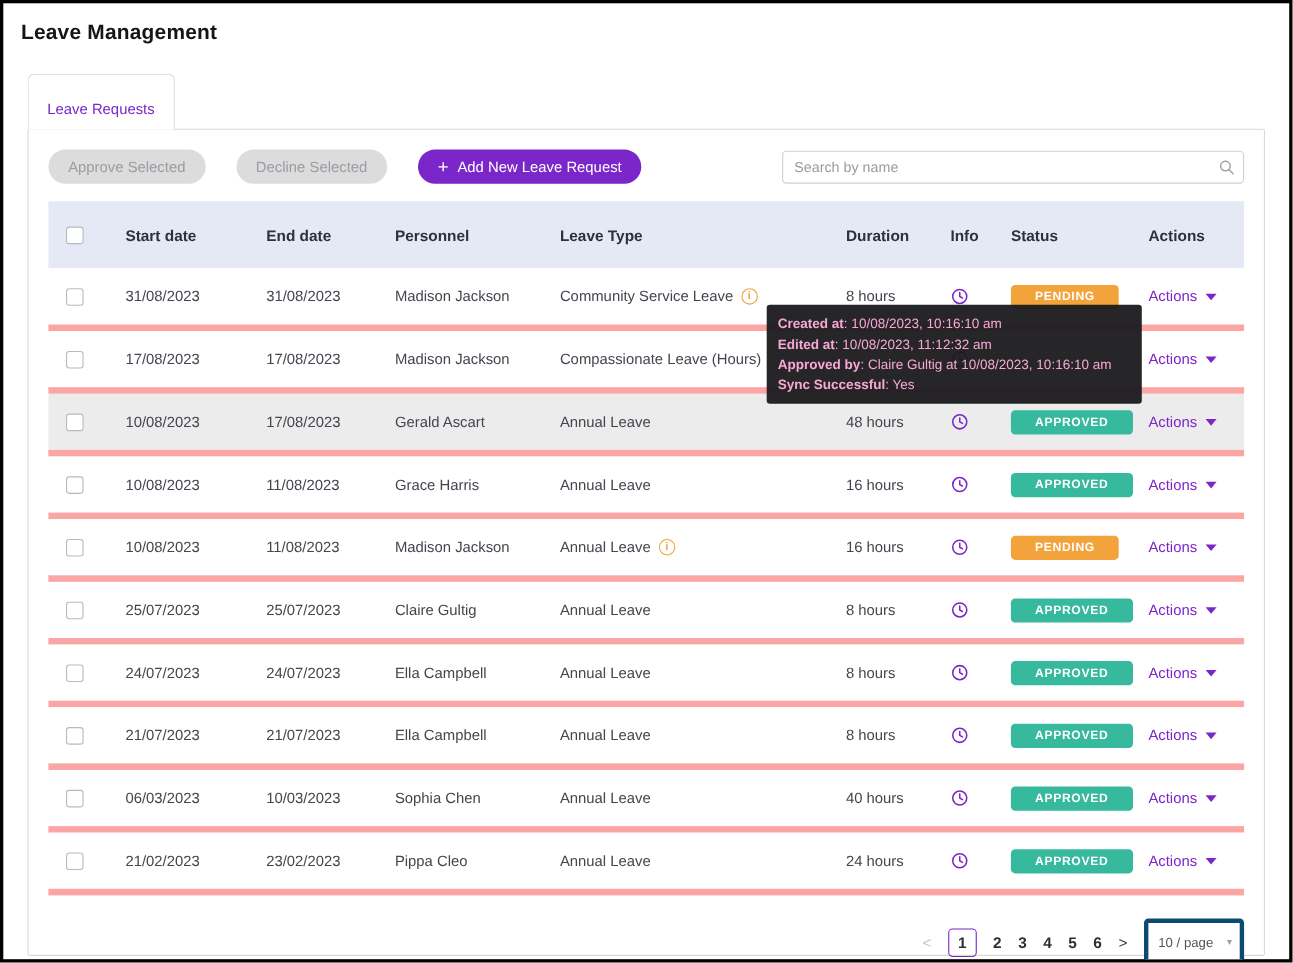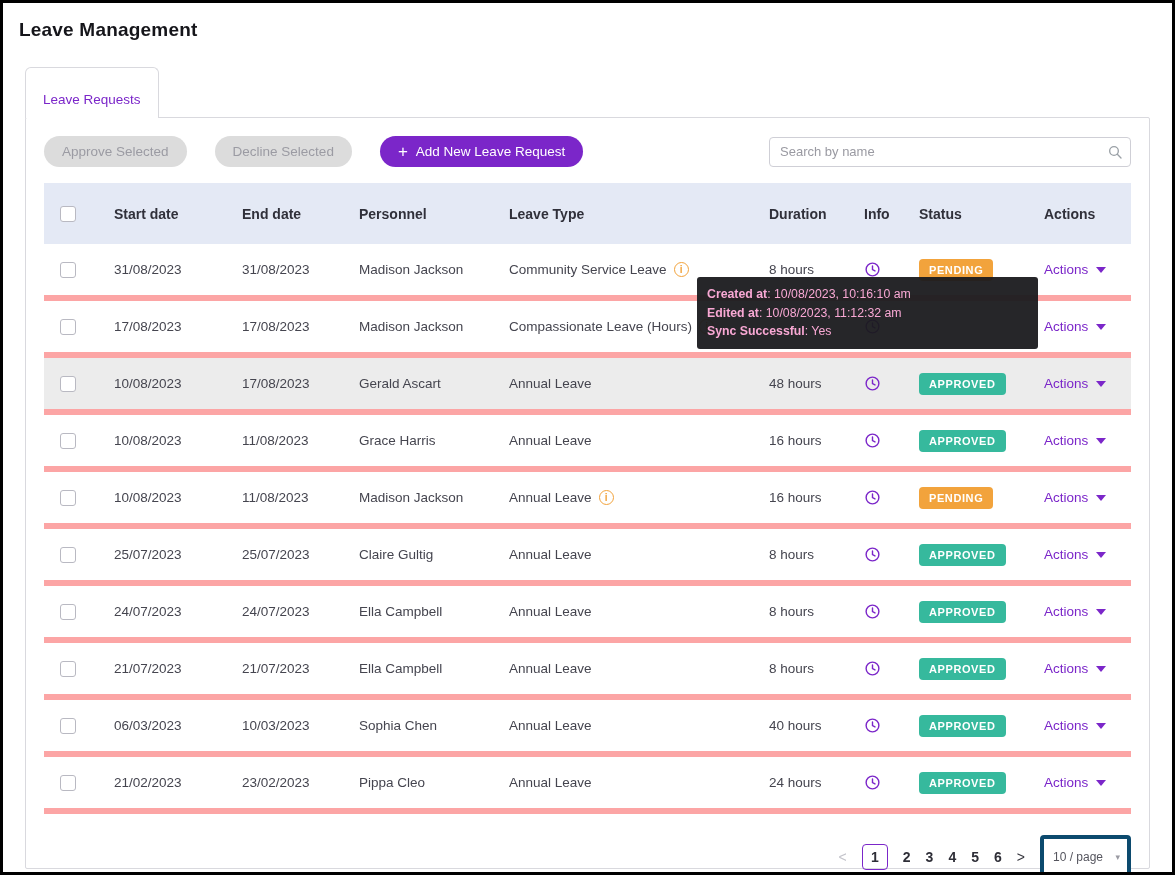--- a/index.html
+++ b/index.html
@@ -15,35 +15,35 @@
   .page-title { font-size: 19px; font-weight: 700; color: #15151a; padding: 16px 0 0 16px; letter-spacing: .2px; }
   .tabs { display: flex; padding-left: 22px; margin-top: 26px; position: relative; z-index: 2; }
   .tab { background: #fff; border: 1px solid #d9d9de; border-bottom: none; border-radius: 6px 6px 0 0;
          padding: 24px 17px 11px; font-size: 13.5px; color: var(--accent-purple, #7b26c9); margin-bottom: -1px; cursor: pointer; }
   .panel { margin: 0 22px; border: 1px solid #d9d9de; border-radius: 2px; position: relative; z-index: 1; background: #fff; height: 752px; }
   .toolbar { display: flex; align-items: center; gap: 28px; padding: 18px 18px 16px; }
   .btn { border: none; border-radius: 16px; font-size: 13.5px; padding: 0 18px; height: 31px; font-family: inherit; }
   .btn.disabled { background: var(--disabled-bg, #dcdcdc); color: var(--disabled-text, #9b9ba3); }
   .btn.primary { background: var(--accent-purple, #7b26c9); color: #fff; display: flex; align-items: center; gap: 8px; cursor: pointer; }
   .btn.primary .plus { font-size: 17px; font-weight: 400; line-height: 1; }
-  .search { margin-left: auto; position: relative; width: 362px; }
+  .search { margin-left: auto; position: relative; width: 420px; }
   .search input { width: 100%; height: 30px; border: 1px solid #cfcfd6; border-radius: 4px; padding: 0 30px 0 10px; font-size: 13px; color: #3f3f49; font-family: inherit; background: #fff; }
   .search input::placeholder { color: #9a9aa2; }
   .search .search-icon { position: absolute; right: 8px; top: 7px; }
   .table { margin: 0 18px; }
   .thead, .trow { display: grid; grid-template-columns: 58px 128px 117px 150px 260px 95px 55px 125px auto; align-items: center; }
   .thead { background: var(--header-bg, #e4e9f5); height: 61px; font-size: 14px; font-weight: 700; color: #30303a; }
   .trow { height: 57px; border-bottom: 6px solid #fca5a5; font-size: 13.5px; color: #45454f; background: #fff; }
   .trow.highlighted { background: var(--highlight-row, #ececec); }
   .cell { padding-left: 12px; display: flex; align-items: center; gap: 7px; min-width: 0; }
   .cell.first { padding-left: 16px; }
   .checkbox { width: 16px; height: 16px; border: 1.5px solid #b9b9c2; border-radius: 3px; background: #fff; display: inline-block; cursor: pointer; flex: none; }
   .info-badge { width: 15px; height: 15px; border: 1.5px solid var(--pending, #f2a33c); color: var(--pending, #f2a33c);
                 border-radius: 50%; font-size: 10px; font-weight: 700; display: inline-flex; align-items: center; justify-content: center; flex: none; }
-  .badge { color: #fff; font-size: 11px; font-weight: 700; letter-spacing: .6px; padding: 5px 10px; border-radius: 4px; white-space: nowrap; }
+  .badge { color: #fff; font-size: 11px; font-weight: 700; letter-spacing: .6px; padding: 5px 22px; border-radius: 4px; white-space: nowrap; }
   .badge.pending { background: var(--pending, #f2a33c); }
   .badge.approved { background: var(--approved, #36b99d); }
   .actions-link { color: var(--accent-purple, #7b26c9); font-size: 13.5px; display: flex; align-items: center; gap: 8px; cursor: pointer; }
   .caret { width: 0; height: 0; border-left: 5px solid transparent; border-right: 5px solid transparent; border-top: 6px solid var(--accent-purple, #7b26c9); }
   .clock-icon { display: inline-flex; cursor: pointer; }
   .pagination { display: flex; justify-content: flex-end; align-items: center; gap: 15px; padding: 21px 18px; font-size: 14px; }
   .pag-arrow { cursor: pointer; font-size: 14px; }
   .pag-arrow.prev { color: #c3c3ca; }
   .pag-arrow.next { color: #36363e; }
   .pages { display: flex; align-items: center; gap: 15px; }
@@ -437,14 +437,15 @@
       <span>10 / page</span>
       <span class="sel-caret">▾</span>
     </span>
   </div>
 
 </div>
 
 <div class="tooltip">
     <div><b>Created at</b><span>: 10/08/2023, 10:16:10 am</span></div>
     <div><b>Edited at</b><span>: 10/08/2023, 11:12:32 am</span></div>
+    <div><b>Approved by</b><span>: Claire Gultig at 10/08/2023, 10:16:10 am</span></div>
     <div><b>Sync Successful</b><span>: Yes</span></div>
   </div>
 
 </body></html>

